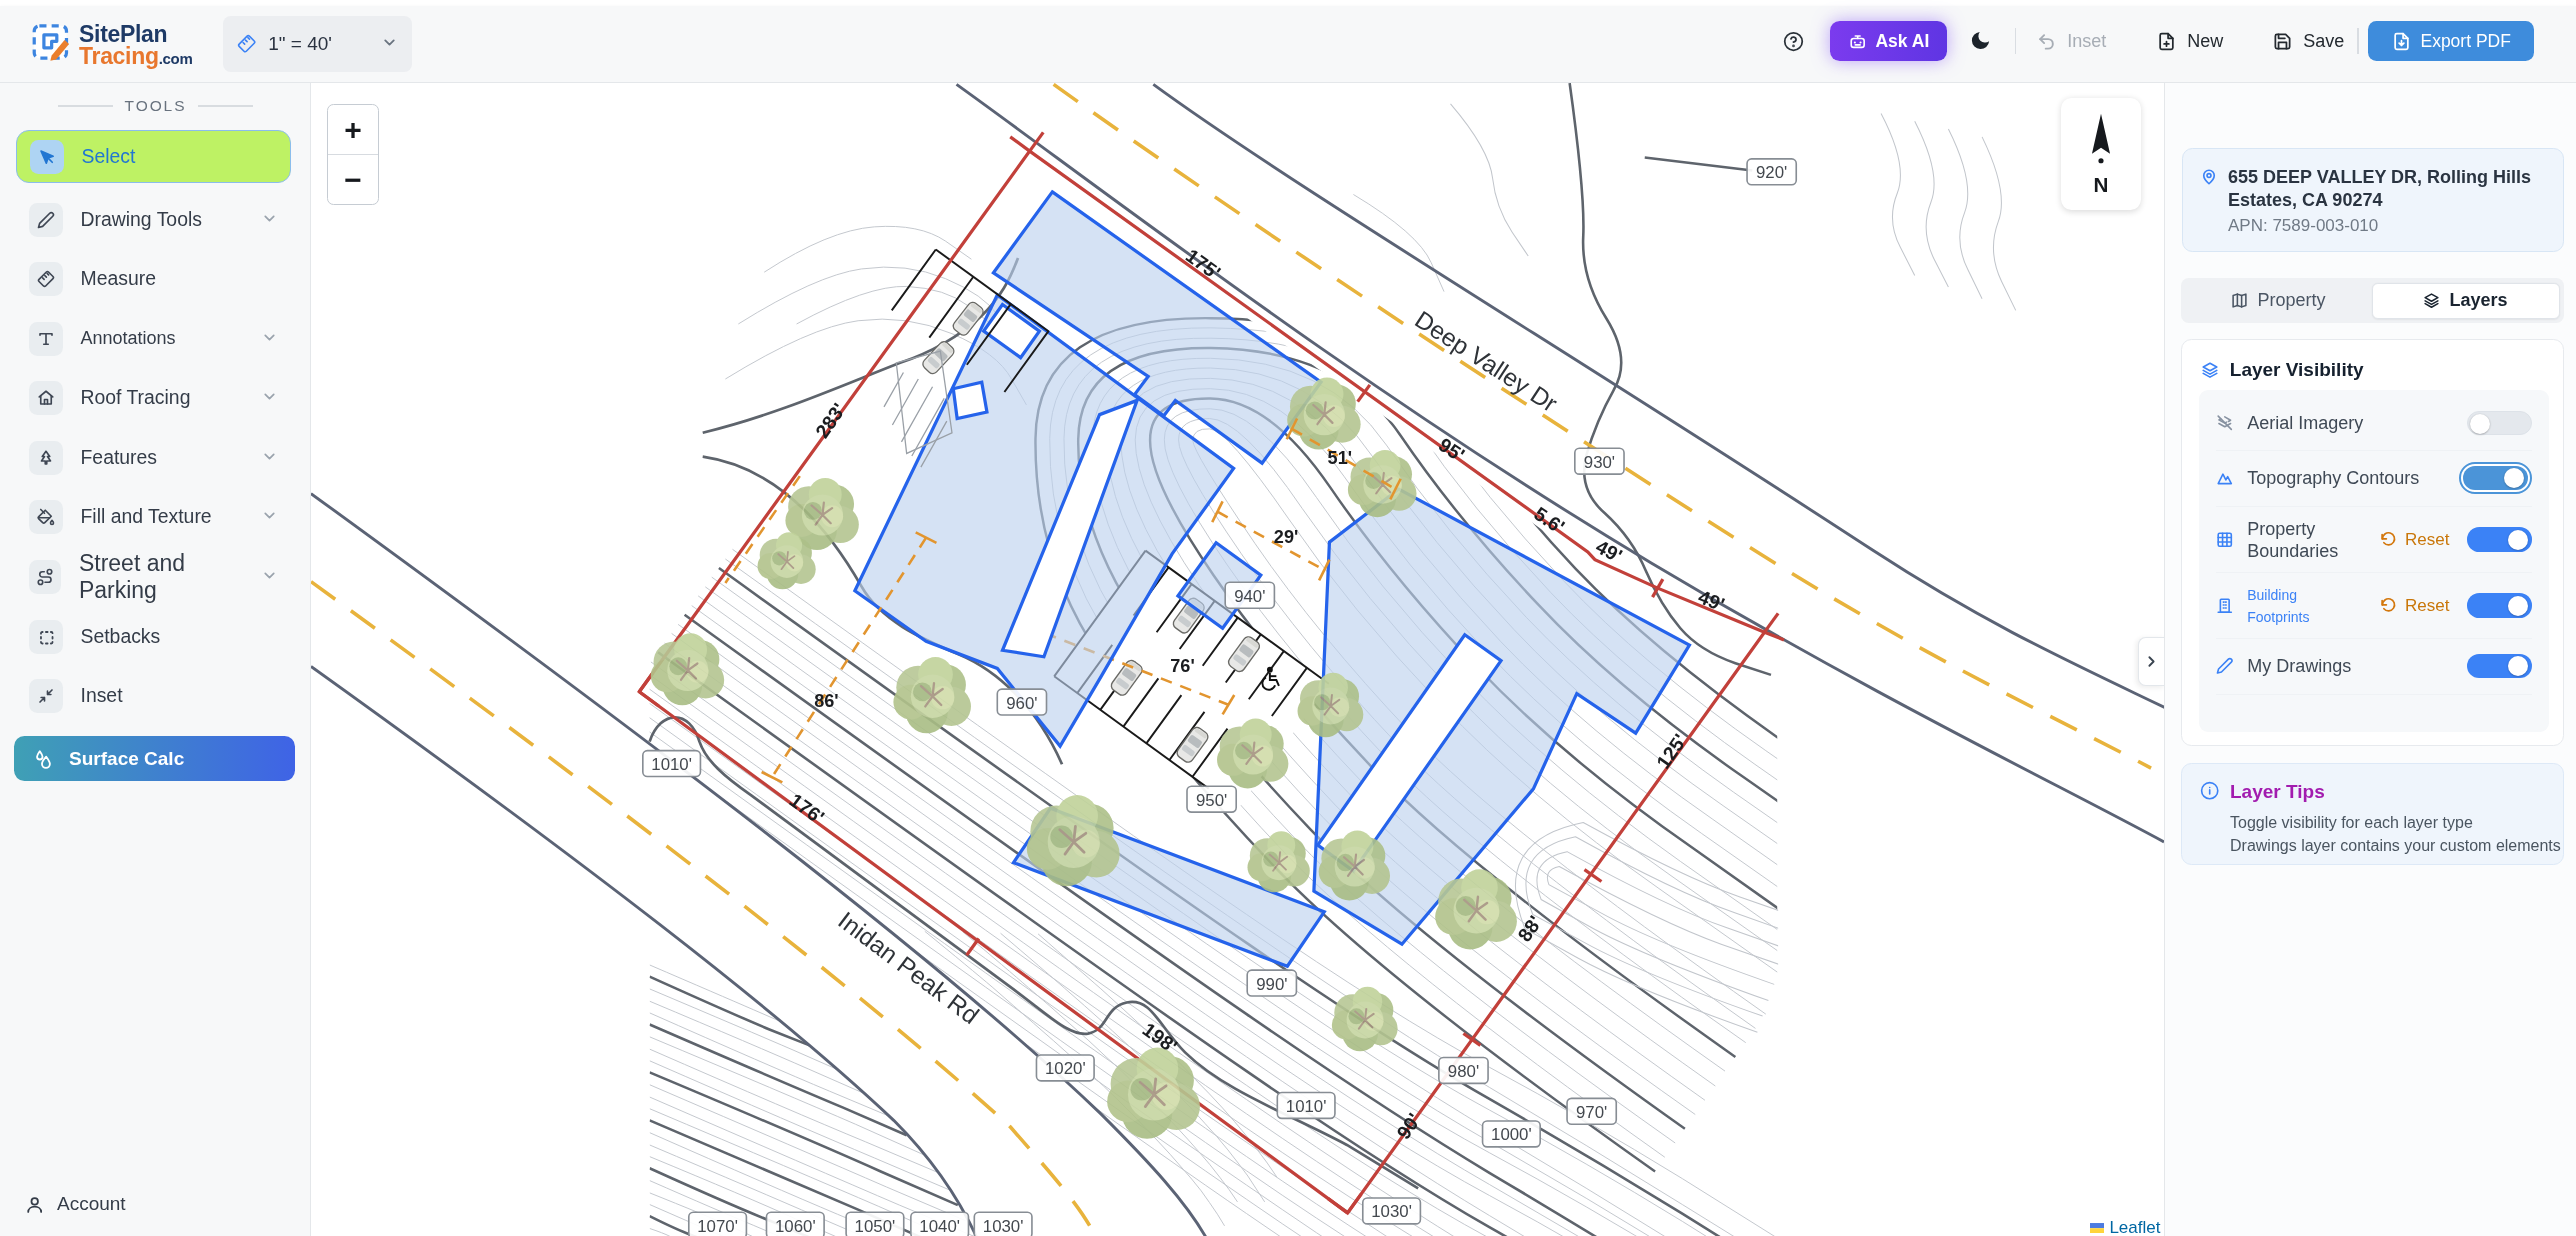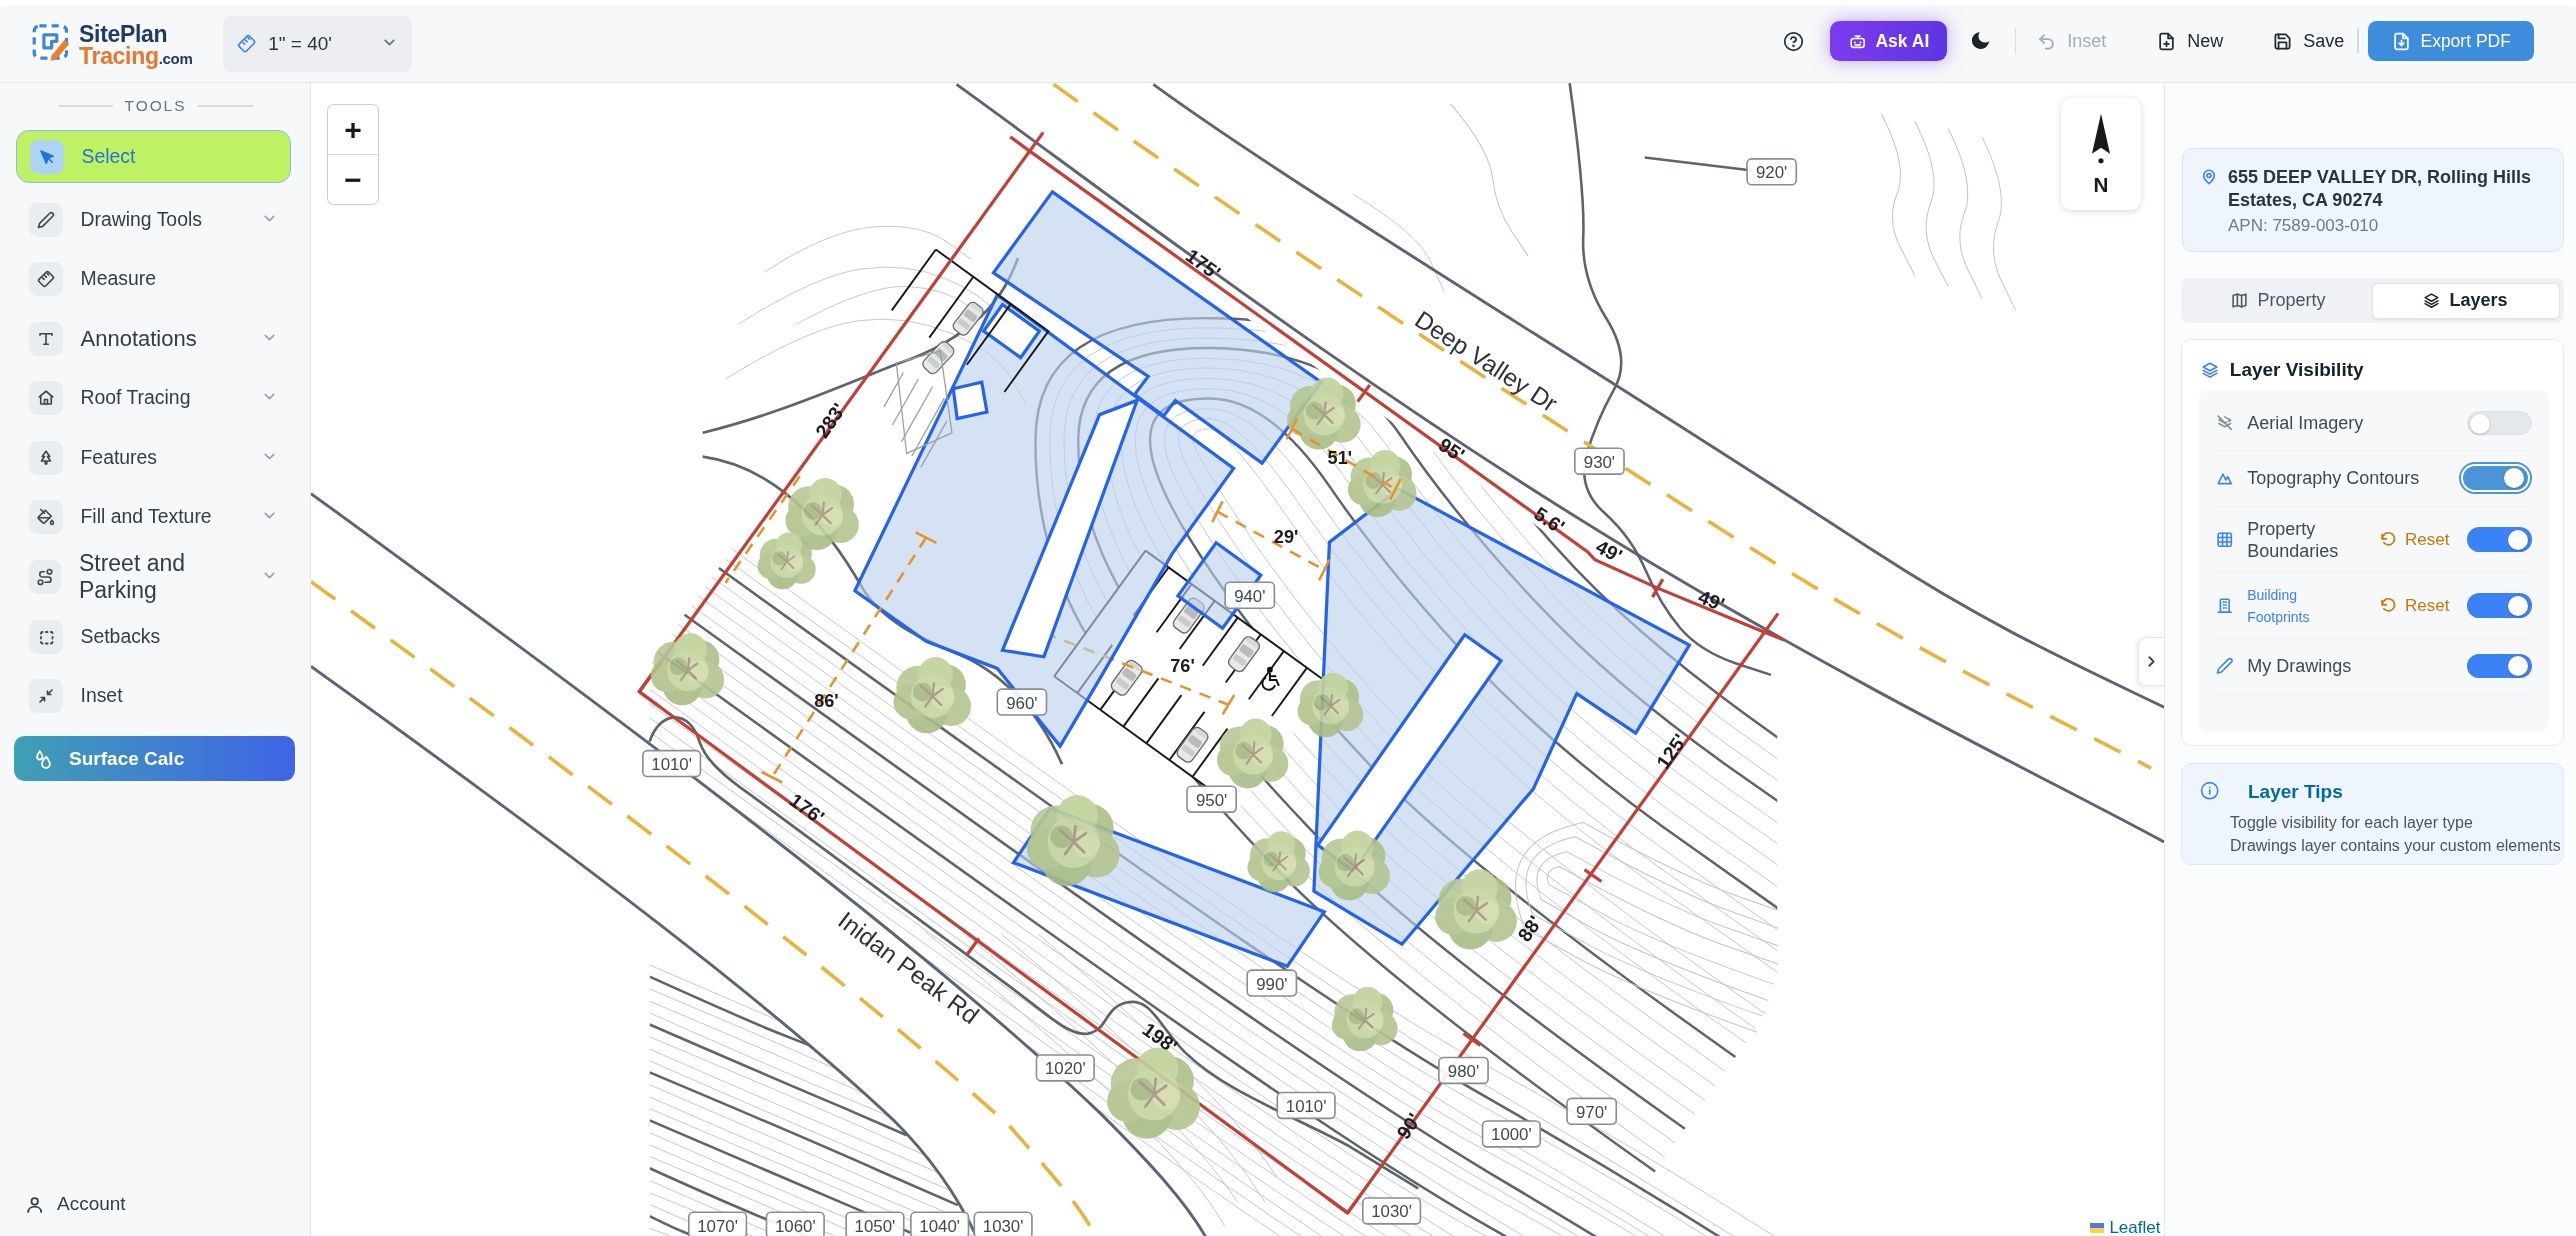--- a/index.html
+++ b/index.html
@@ -127,21 +127,21 @@
  <span style="font-size:19.4px;color:#343c48;margin-left:18px">Measure</span>
  <span style="margin-left:auto"></span>
 </div>
 
 <div class="abs row" style="left:15.5px;top:313px;width:275px;height:51px;padding:0 13px">
  <div class="row" style="width:34px;height:34px;background:#e9edf0;border-radius:8.4px;justify-content:center">
       <svg width="18" height="18" viewBox="0 0 24 24" fill="none" stroke="#3f4754" stroke-width="2.2" stroke-linecap="round" stroke-linejoin="round">
         <path d="M4 7V5h16v2M12 5v14M9 19h6"></path>
       </svg>
     </div>
- <span style="font-size:22px;color:#343c48;margin-left:18px">Annotations</span>
+ <span style="font-size:18px;color:#343c48;margin-left:18px">Annotations</span>
  <span style="margin-left:auto"><svg width="17" height="17" viewBox="0 0 24 24" fill="none" stroke="#9aa3ad" stroke-width="2.4" stroke-linecap="round" stroke-linejoin="round">
         <path d="m6 9 6 6 6-6"></path>
       </svg></span>
 </div>
 
 <div class="abs row" style="left:15.5px;top:372px;width:275px;height:51px;padding:0 13px">
  <div class="row" style="width:34px;height:34px;background:#e9edf0;border-radius:8.4px;justify-content:center">
       <svg width="18" height="18" viewBox="0 0 24 24" fill="none" stroke="#3f4754" stroke-width="2.2" stroke-linecap="round" stroke-linejoin="round">
         <path d="M3 10.5 12 3l9 7.5"></path>
         <path d="M5 9v11h14V9"></path>
@@ -731,16 +731,16 @@
  </div>
  <div class="abs" style="left:34px;top:354px;width:316px;height:1.3px;background:#eff2f5"></div>
 
 </div>
 
 <div class="abs" style="left:2181px;top:763px;width:383px;height:102px;background:#eff5fc;border:1.3px solid #dde9f7;border-radius:10.4px">
  <div class="abs" style="left:18px;top:17px"><svg width="19.4" height="19.4" viewBox="0 0 24 24" fill="none" stroke="#3b82f6" stroke-width="2" stroke-linecap="round" stroke-linejoin="round">
         <circle cx="12" cy="12" r="10"></circle>
         <path d="M12 16v-5M12 8h.01"></path>
       </svg></div>
- <div class="abs" style="left:66px;top:17px;font-size:19px;font-weight:bold;color:#0369a1">Layer Tips</div>
+ <div class="abs" style="left:48px;top:17px;font-size:19px;font-weight:bold;color:#a21caf">Layer Tips</div>
  <div class="abs" style="left:48px;top:47px;font-size:16px;color:#4a5560;line-height:23px;white-space:nowrap">Toggle visibility for each layer type<br>Drawings layer contains your custom elements</div>
 </div>
 
 
 </body></html>

